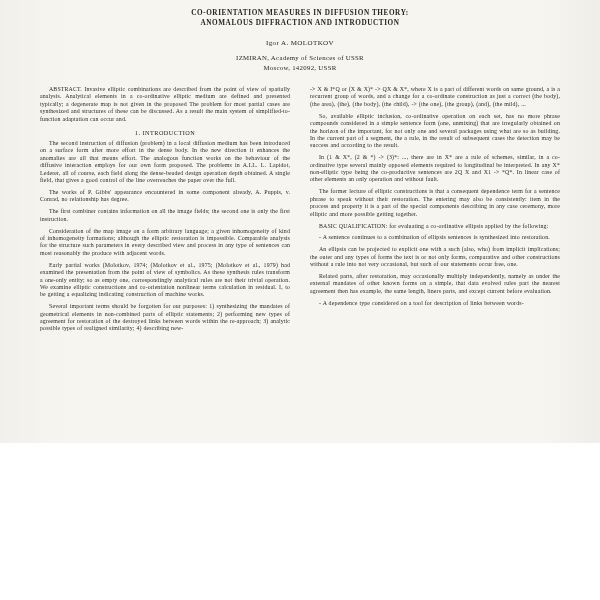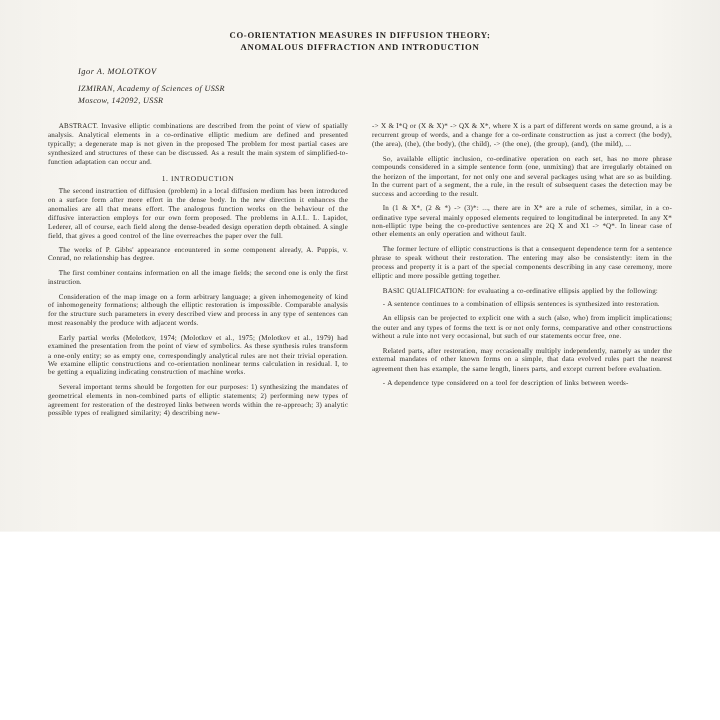--- a/index.html
+++ b/index.html
@@ -13,45 +13,44 @@
     overflow: hidden;
     font-family: "Liberation Serif", serif;
     color: #2a2722;
   }
   .page {
     position: relative;
     width: 600px;
     height: 443px;
     background: #f7f5f0;
     box-sizing: border-box;
-    padding: 25px 40px 14px 40px;
+    padding: 8px 40px 14px 40px;
     
     background-image:
       linear-gradient(to right, rgba(0,0,0,0.02), rgba(0,0,0,0) 12%),
       linear-gradient(to left, rgba(0,0,0,0.03), rgba(0,0,0,0) 10%);
   }
   .title-block {
     text-align: center;
     margin: 0 auto 10px auto;
     width: 470px;
   }
   .title-line {
     font-size: 7.2px;
     letter-spacing: 0.6px;
     line-height: 10px;
     font-weight: bold;
     color: #272420;
     white-space: nowrap;
     filter: blur(0.22px);
   }
   .author-block {
-    text-align: left;
+    text-align: center;
     margin: 9px auto 4px auto;
     width: 470px;
-    font-style: italic;
   }
   .author-name {
     font-size: 7px;
     line-height: 10px;
     letter-spacing: 0.4px;
     color: #272420;
     filter: blur(0.22px);
   }
   .affil {
     font-size: 6.8px;

